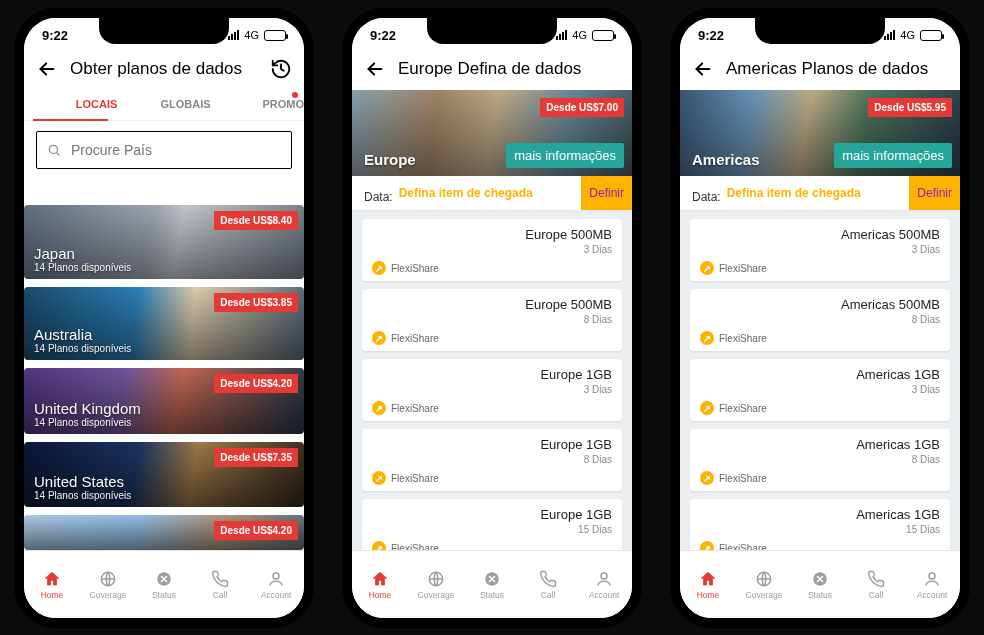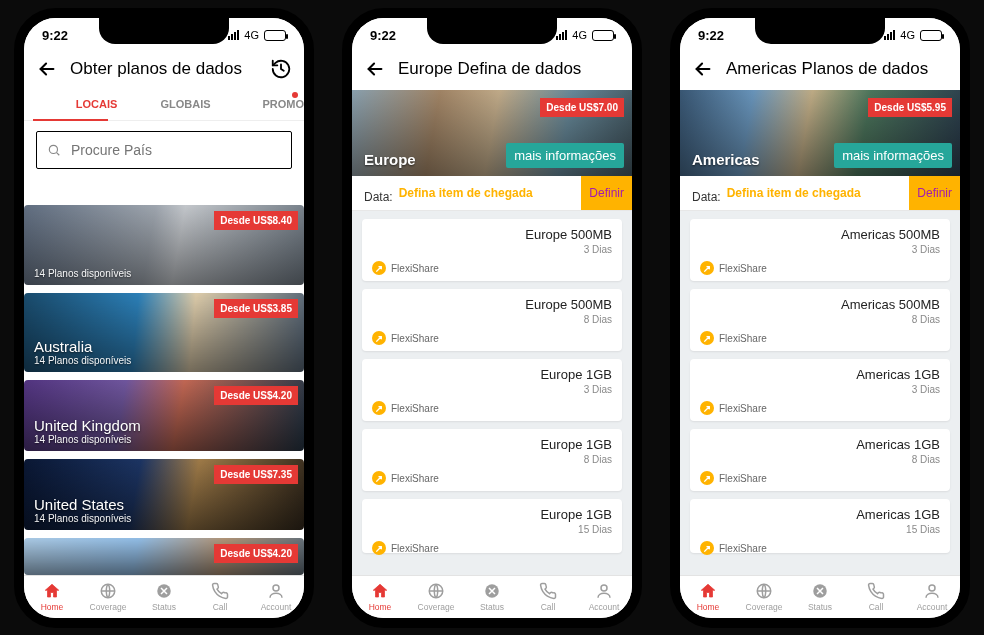--- a/index.html
+++ b/index.html
@@ -139,21 +139,21 @@
      linear-gradient(180deg, rgba(0,0,0,.05), rgba(0,0,0,.45)),
      linear-gradient(100deg, #8fa7b6 0%, #a88a6a 30%, #c9b28f 50%, #6b8e9f 75%, #455a64 100%);
   }
   .bg-americas { background:
      linear-gradient(180deg, rgba(0,0,0,.05), rgba(0,0,0,.45)),
      linear-gradient(100deg, #3b5a78 0%, #6d9bc3 25%, #c7b38b 45%, #4f7a60 65%, #2c3e50 100%);
   }
 
   
   .bottom-nav {
-    height:43px; background:#fff; border-top:1px solid #e3e3e3;
+    height:68px; background:#fff; border-top:1px solid #e3e3e3;
     display:flex;
   }
   .bottom-nav .item {
     flex:1; display:flex; flex-direction:column; align-items:center; justify-content:center;
     font-size:8.5px; color:#9e9e9e; gap:2px;
   }
   .bottom-nav .item.active { color: var(--red); }
   .bottom-nav .item svg { width:18px; height:18px; }
   .bottom-nav .item.active svg { fill: var(--red); stroke: var(--red); }
 
@@ -250,20 +250,21 @@
             <circle cx="11" cy="11" r="7"></circle>
             <line x1="21" y1="21" x2="16.5" y2="16.5"></line>
           </svg>
         <input type="text" placeholder="Procure País" style="">
       </div>
     </div>
 
     <div class="country-list">
       <div class="country-card bg-japan">
         <span class="price-tag">Desde US$8.40</span>
+        <span class="name">Japan</span>
         <span class="plans">14 Planos disponíveis</span>
       </div>
       <div class="country-card bg-australia">
         <span class="price-tag">Desde US$3.85</span>
         <span class="name">Australia</span>
         <span class="plans">14 Planos disponíveis</span>
       </div>
       <div class="country-card small bg-uk">
         <span class="price-tag">Desde US$4.20</span>
         <span class="name">United Kingdom</span>

